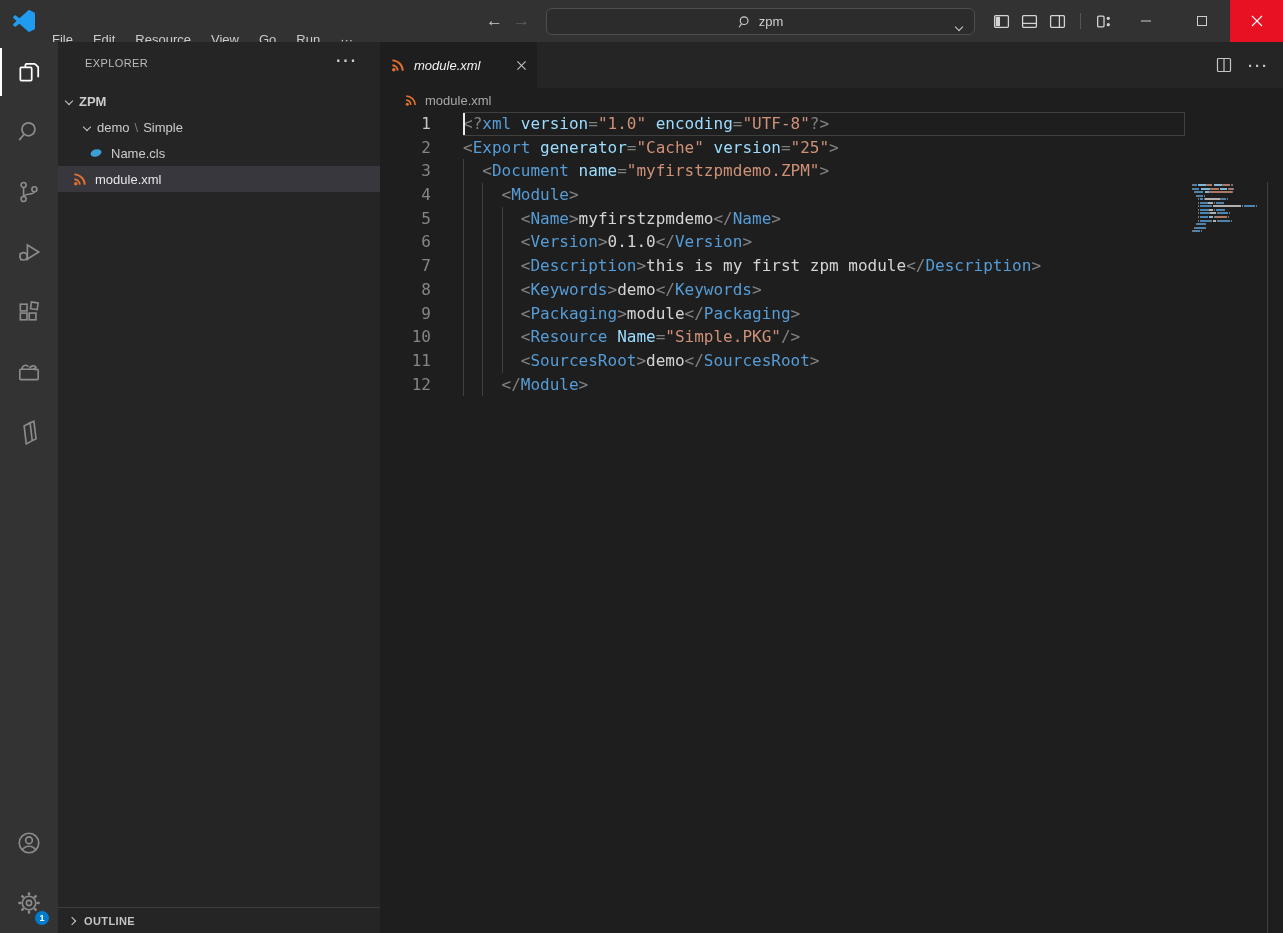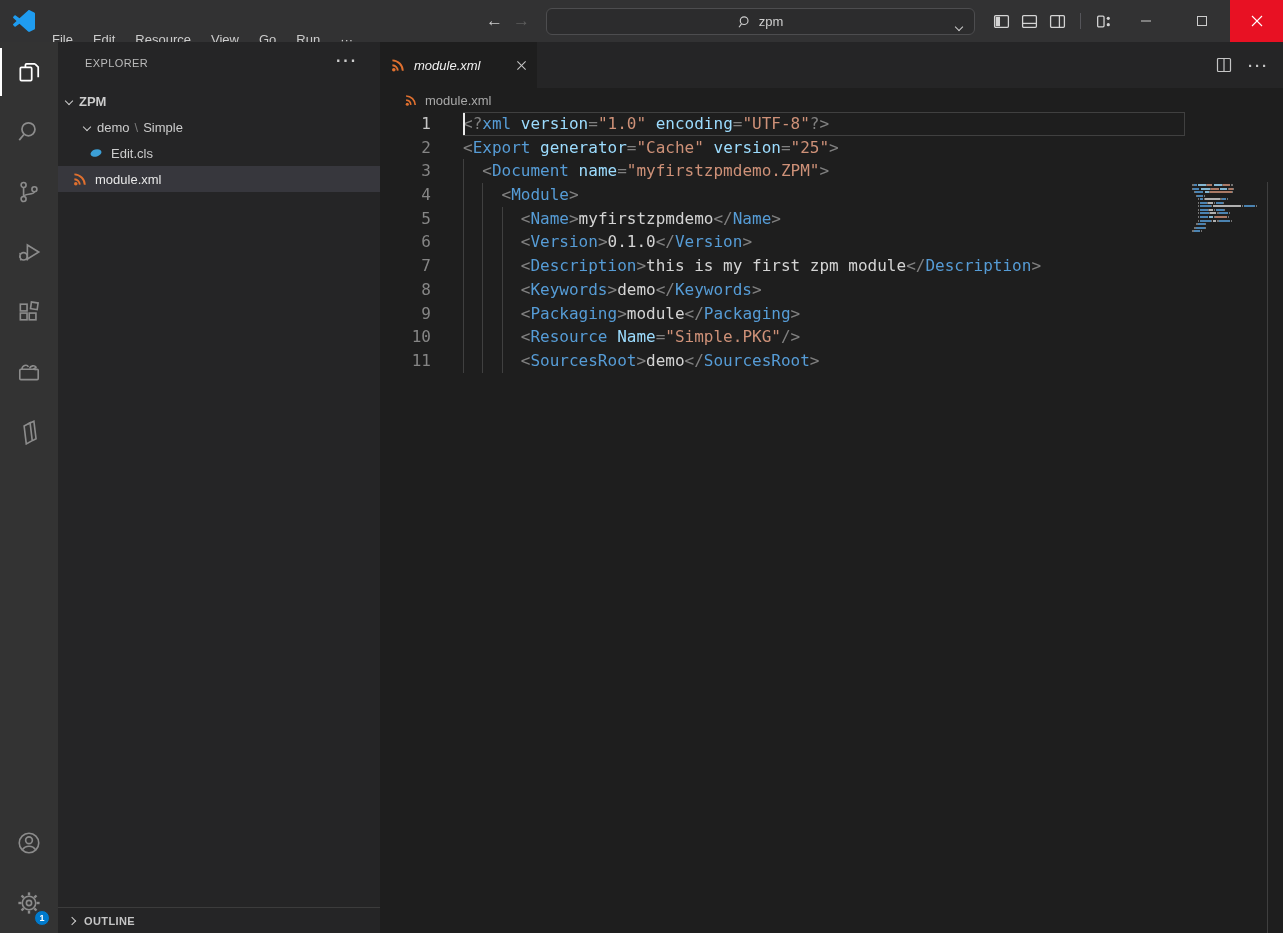--- a/index.html
+++ b/index.html
@@ -281,21 +281,21 @@
         <span class="sep-slash">\</span>
         <span>Simple</span>
     </div>
 
     <div class="row row-file1">
       <span>
         <svg width="16" height="16" viewBox="0 0 16 16">
           <ellipse cx="8" cy="8" rx="5.6" ry="3.6" fill="#3c9fd6" transform="rotate(-16 8 8)"></ellipse>
         </svg>
       </span>
-      <span class="label">Edit.cls</span>
+      <span class="label">Name.cls</span>
     </div>
 
     <div class="row row-file2">
       <span>
         <svg width="16" height="16" viewBox="0 0 16 16" fill="none">
           <circle cx="3.8" cy="12.8" r="1.8" fill="#e0702f"></circle>
           <path d="M2.4 8.2a5.8 5.8 0 0 1 5.4 5.4" stroke="#e0702f" stroke-width="1.9"></path>
           <path d="M2.4 3.4A10.6 10.6 0 0 1 12.8 13.8" stroke="#e0702f" stroke-width="1.9"></path>
         </svg>
       </span>
@@ -356,20 +356,21 @@
           <div class="line"><div class="ln">2</div><div class="code"><span class="tok c-p">&lt;</span><span class="tok c-t">Export</span><span class="tok c-w"> </span><span class="tok c-a">generator</span><span class="tok c-p">=</span><span class="tok c-s">"Cache"</span><span class="tok c-w"> </span><span class="tok c-a">version</span><span class="tok c-p">=</span><span class="tok c-s">"25"</span><span class="tok c-p">&gt;</span></div></div>
           <div class="line"><div class="ln">3</div><div class="code"><span class="guide"></span><span class="tok c-p">&lt;</span><span class="tok c-t">Document</span><span class="tok c-w"> </span><span class="tok c-a">name</span><span class="tok c-p">=</span><span class="tok c-s">"myfirstzpmdemo.ZPM"</span><span class="tok c-p">&gt;</span></div></div>
           <div class="line"><div class="ln">4</div><div class="code"><span class="guide"></span><span class="guide"></span><span class="tok c-p">&lt;</span><span class="tok c-t">Module</span><span class="tok c-p">&gt;</span></div></div>
           <div class="line"><div class="ln">5</div><div class="code"><span class="guide"></span><span class="guide"></span><span class="guide"></span><span class="tok c-p">&lt;</span><span class="tok c-t">Name</span><span class="tok c-p">&gt;</span><span class="tok c-x">myfirstzpmdemo</span><span class="tok c-p">&lt;/</span><span class="tok c-t">Name</span><span class="tok c-p">&gt;</span></div></div>
           <div class="line"><div class="ln">6</div><div class="code"><span class="guide"></span><span class="guide"></span><span class="guide"></span><span class="tok c-p">&lt;</span><span class="tok c-t">Version</span><span class="tok c-p">&gt;</span><span class="tok c-x">0.1.0</span><span class="tok c-p">&lt;/</span><span class="tok c-t">Version</span><span class="tok c-p">&gt;</span></div></div>
           <div class="line"><div class="ln">7</div><div class="code"><span class="guide"></span><span class="guide"></span><span class="guide"></span><span class="tok c-p">&lt;</span><span class="tok c-t">Description</span><span class="tok c-p">&gt;</span><span class="tok c-x">this is my first zpm module</span><span class="tok c-p">&lt;/</span><span class="tok c-t">Description</span><span class="tok c-p">&gt;</span></div></div>
           <div class="line"><div class="ln">8</div><div class="code"><span class="guide"></span><span class="guide"></span><span class="guide"></span><span class="tok c-p">&lt;</span><span class="tok c-t">Keywords</span><span class="tok c-p">&gt;</span><span class="tok c-x">demo</span><span class="tok c-p">&lt;/</span><span class="tok c-t">Keywords</span><span class="tok c-p">&gt;</span></div></div>
           <div class="line"><div class="ln">9</div><div class="code"><span class="guide"></span><span class="guide"></span><span class="guide"></span><span class="tok c-p">&lt;</span><span class="tok c-t">Packaging</span><span class="tok c-p">&gt;</span><span class="tok c-x">module</span><span class="tok c-p">&lt;/</span><span class="tok c-t">Packaging</span><span class="tok c-p">&gt;</span></div></div>
           <div class="line"><div class="ln">10</div><div class="code"><span class="guide"></span><span class="guide"></span><span class="guide"></span><span class="tok c-p">&lt;</span><span class="tok c-t">Resource</span><span class="tok c-w"> </span><span class="tok c-a">Name</span><span class="tok c-p">=</span><span class="tok c-s">"Simple.PKG"</span><span class="tok c-p">/&gt;</span></div></div>
           <div class="line"><div class="ln">11</div><div class="code"><span class="guide"></span><span class="guide"></span><span class="guide"></span><span class="tok c-p">&lt;</span><span class="tok c-t">SourcesRoot</span><span class="tok c-p">&gt;</span><span class="tok c-x">demo</span><span class="tok c-p">&lt;/</span><span class="tok c-t">SourcesRoot</span><span class="tok c-p">&gt;</span></div></div>
+          <div class="line"><div class="ln">12</div><div class="code"><span class="guide"></span><span class="guide"></span><span class="tok c-p">&lt;/</span><span class="tok c-t">Module</span><span class="tok c-p">&gt;</span></div></div>
         </div>
       <div class="minimap">
           <div class="mseg c-p" style="left: 4px; top: 2px; width: 1.76px;"></div>
           <div class="mseg c-t" style="left: 6.16px; top: 2px; width: 2.84px;"></div>
           <div class="mseg c-a" style="left: 10.48px; top: 2px; width: 7.16px;"></div>
           <div class="mseg c-p" style="left: 18.04px; top: 2px; width: 1px;"></div>
           <div class="mseg c-s" style="left: 19.12px; top: 2px; width: 5px;"></div>
           <div class="mseg c-a" style="left: 25.6px; top: 2px; width: 8.24px;"></div>
           <div class="mseg c-p" style="left: 34.24px; top: 2px; width: 1px;"></div>
           <div class="mseg c-s" style="left: 35.32px; top: 2px; width: 7.16px;"></div>

